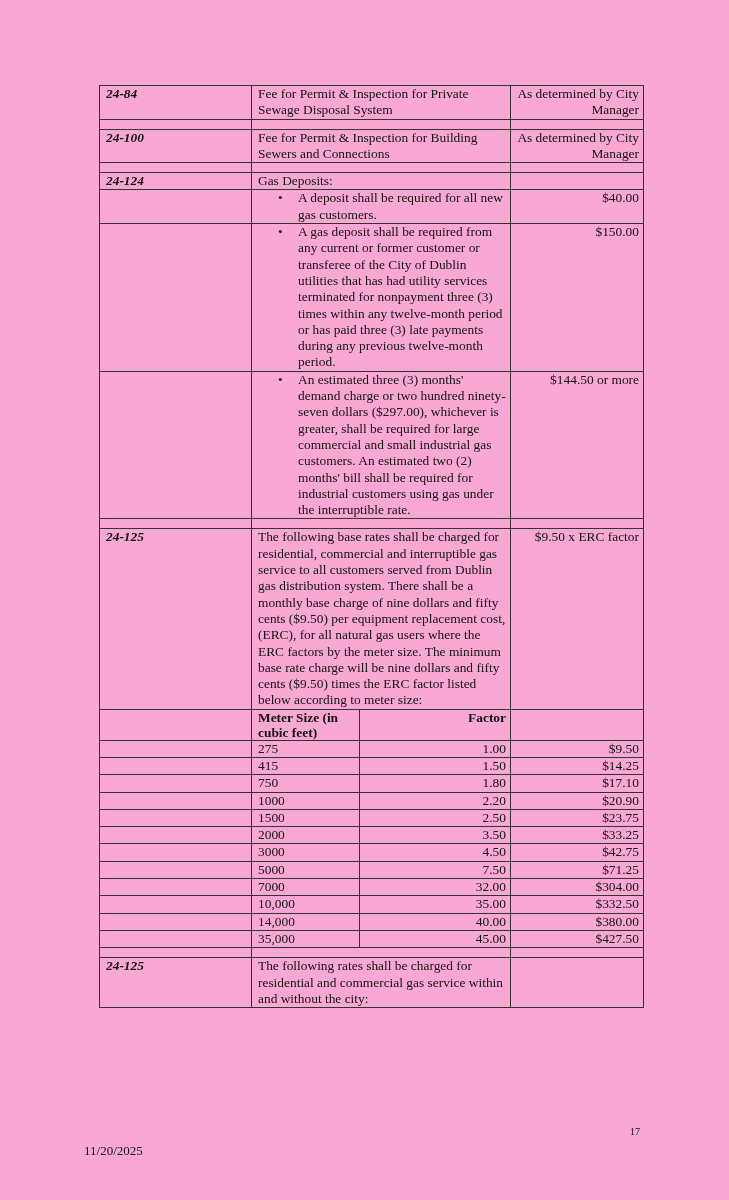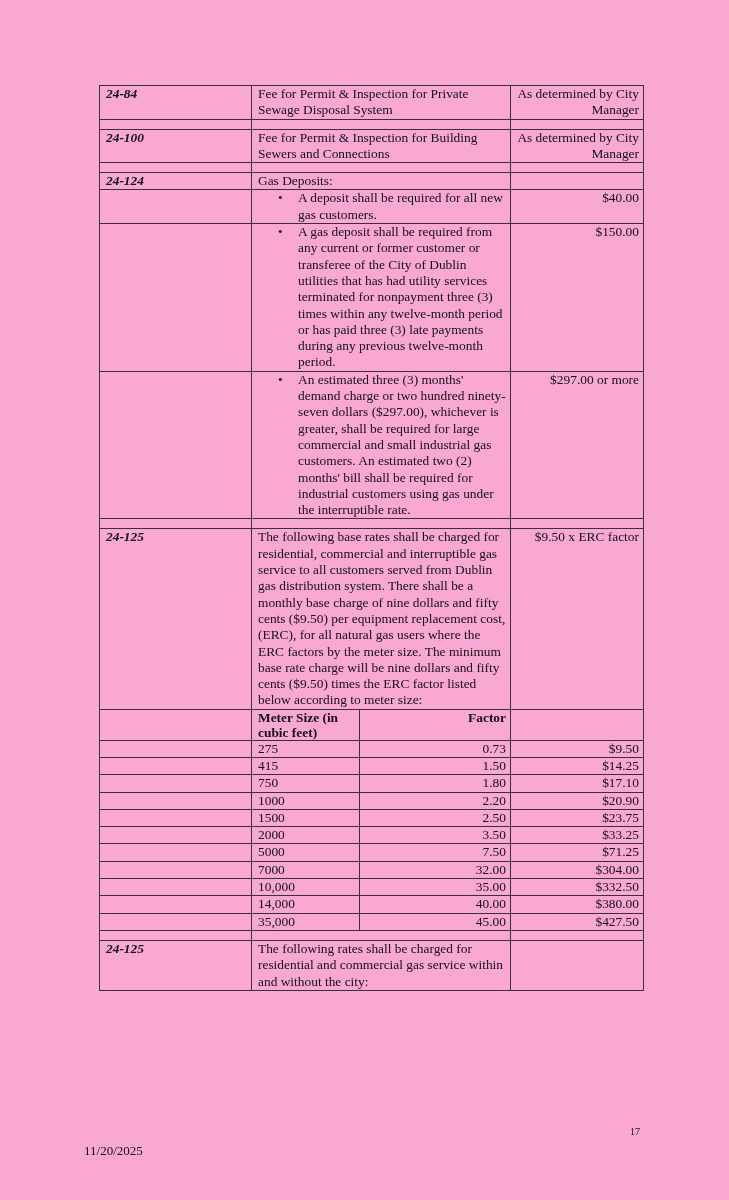--- a/index.html
+++ b/index.html
@@ -78,21 +78,21 @@
         <td class="amt">$150.00</td>
       </tr>
       <tr>
         <td></td>
         <td colspan="2">
           <div class="bullet-wrap">
               <span class="bullet">•</span>
               <span class="btext">An estimated three (3) months' demand charge or two hundred ninety-seven dollars ($297.00), whichever is greater, shall be required for large commercial and small industrial gas customers. An estimated two (2) months' bill shall be required for industrial customers using gas under the interruptible rate.</span>
             </div>
         </td>
-        <td class="amt">$297.00 or more</td>
+        <td class="amt">$144.50 or more</td>
       </tr>
       <tr class="spacer">
           <td></td>
           <td colspan="2"></td>
           <td></td>
         </tr>
       <tr>
         <td class="code">24-125</td>
         <td colspan="2">The following base rates shall be charged for residential, commercial and interruptible gas service to all customers served from Dublin gas distribution system. There shall be a monthly base charge of nine dollars and fifty cents ($9.50) per equipment replacement cost, (ERC), for all natural gas users where the ERC factors by the meter size. The minimum base rate charge will be nine dollars and fifty cents ($9.50) times the ERC factor listed below according to meter size:</td>
         <td class="amt">$9.50 x ERC factor</td>
@@ -100,21 +100,21 @@
       <tr>
         <td></td>
         <td class="hdr">Meter Size (in cubic feet)</td>
         <td class="hdr num">Factor</td>
         <td></td>
       </tr>
 
       <tr>
           <td></td>
           <td>275</td>
-          <td class="num">0.73</td>
+          <td class="num">1.00</td>
           <td class="num">$9.50</td>
         </tr>
         <tr>
           <td></td>
           <td>415</td>
           <td class="num">1.50</td>
           <td class="num">$14.25</td>
         </tr>
         <tr>
           <td></td>
@@ -132,20 +132,26 @@
           <td></td>
           <td>1500</td>
           <td class="num">2.50</td>
           <td class="num">$23.75</td>
         </tr>
         <tr>
           <td></td>
           <td>2000</td>
           <td class="num">3.50</td>
           <td class="num">$33.25</td>
+        </tr>
+        <tr>
+          <td></td>
+          <td>3000</td>
+          <td class="num">4.50</td>
+          <td class="num">$42.75</td>
         </tr>
         <tr>
           <td></td>
           <td>5000</td>
           <td class="num">7.50</td>
           <td class="num">$71.25</td>
         </tr>
         <tr>
           <td></td>
           <td>7000</td>

